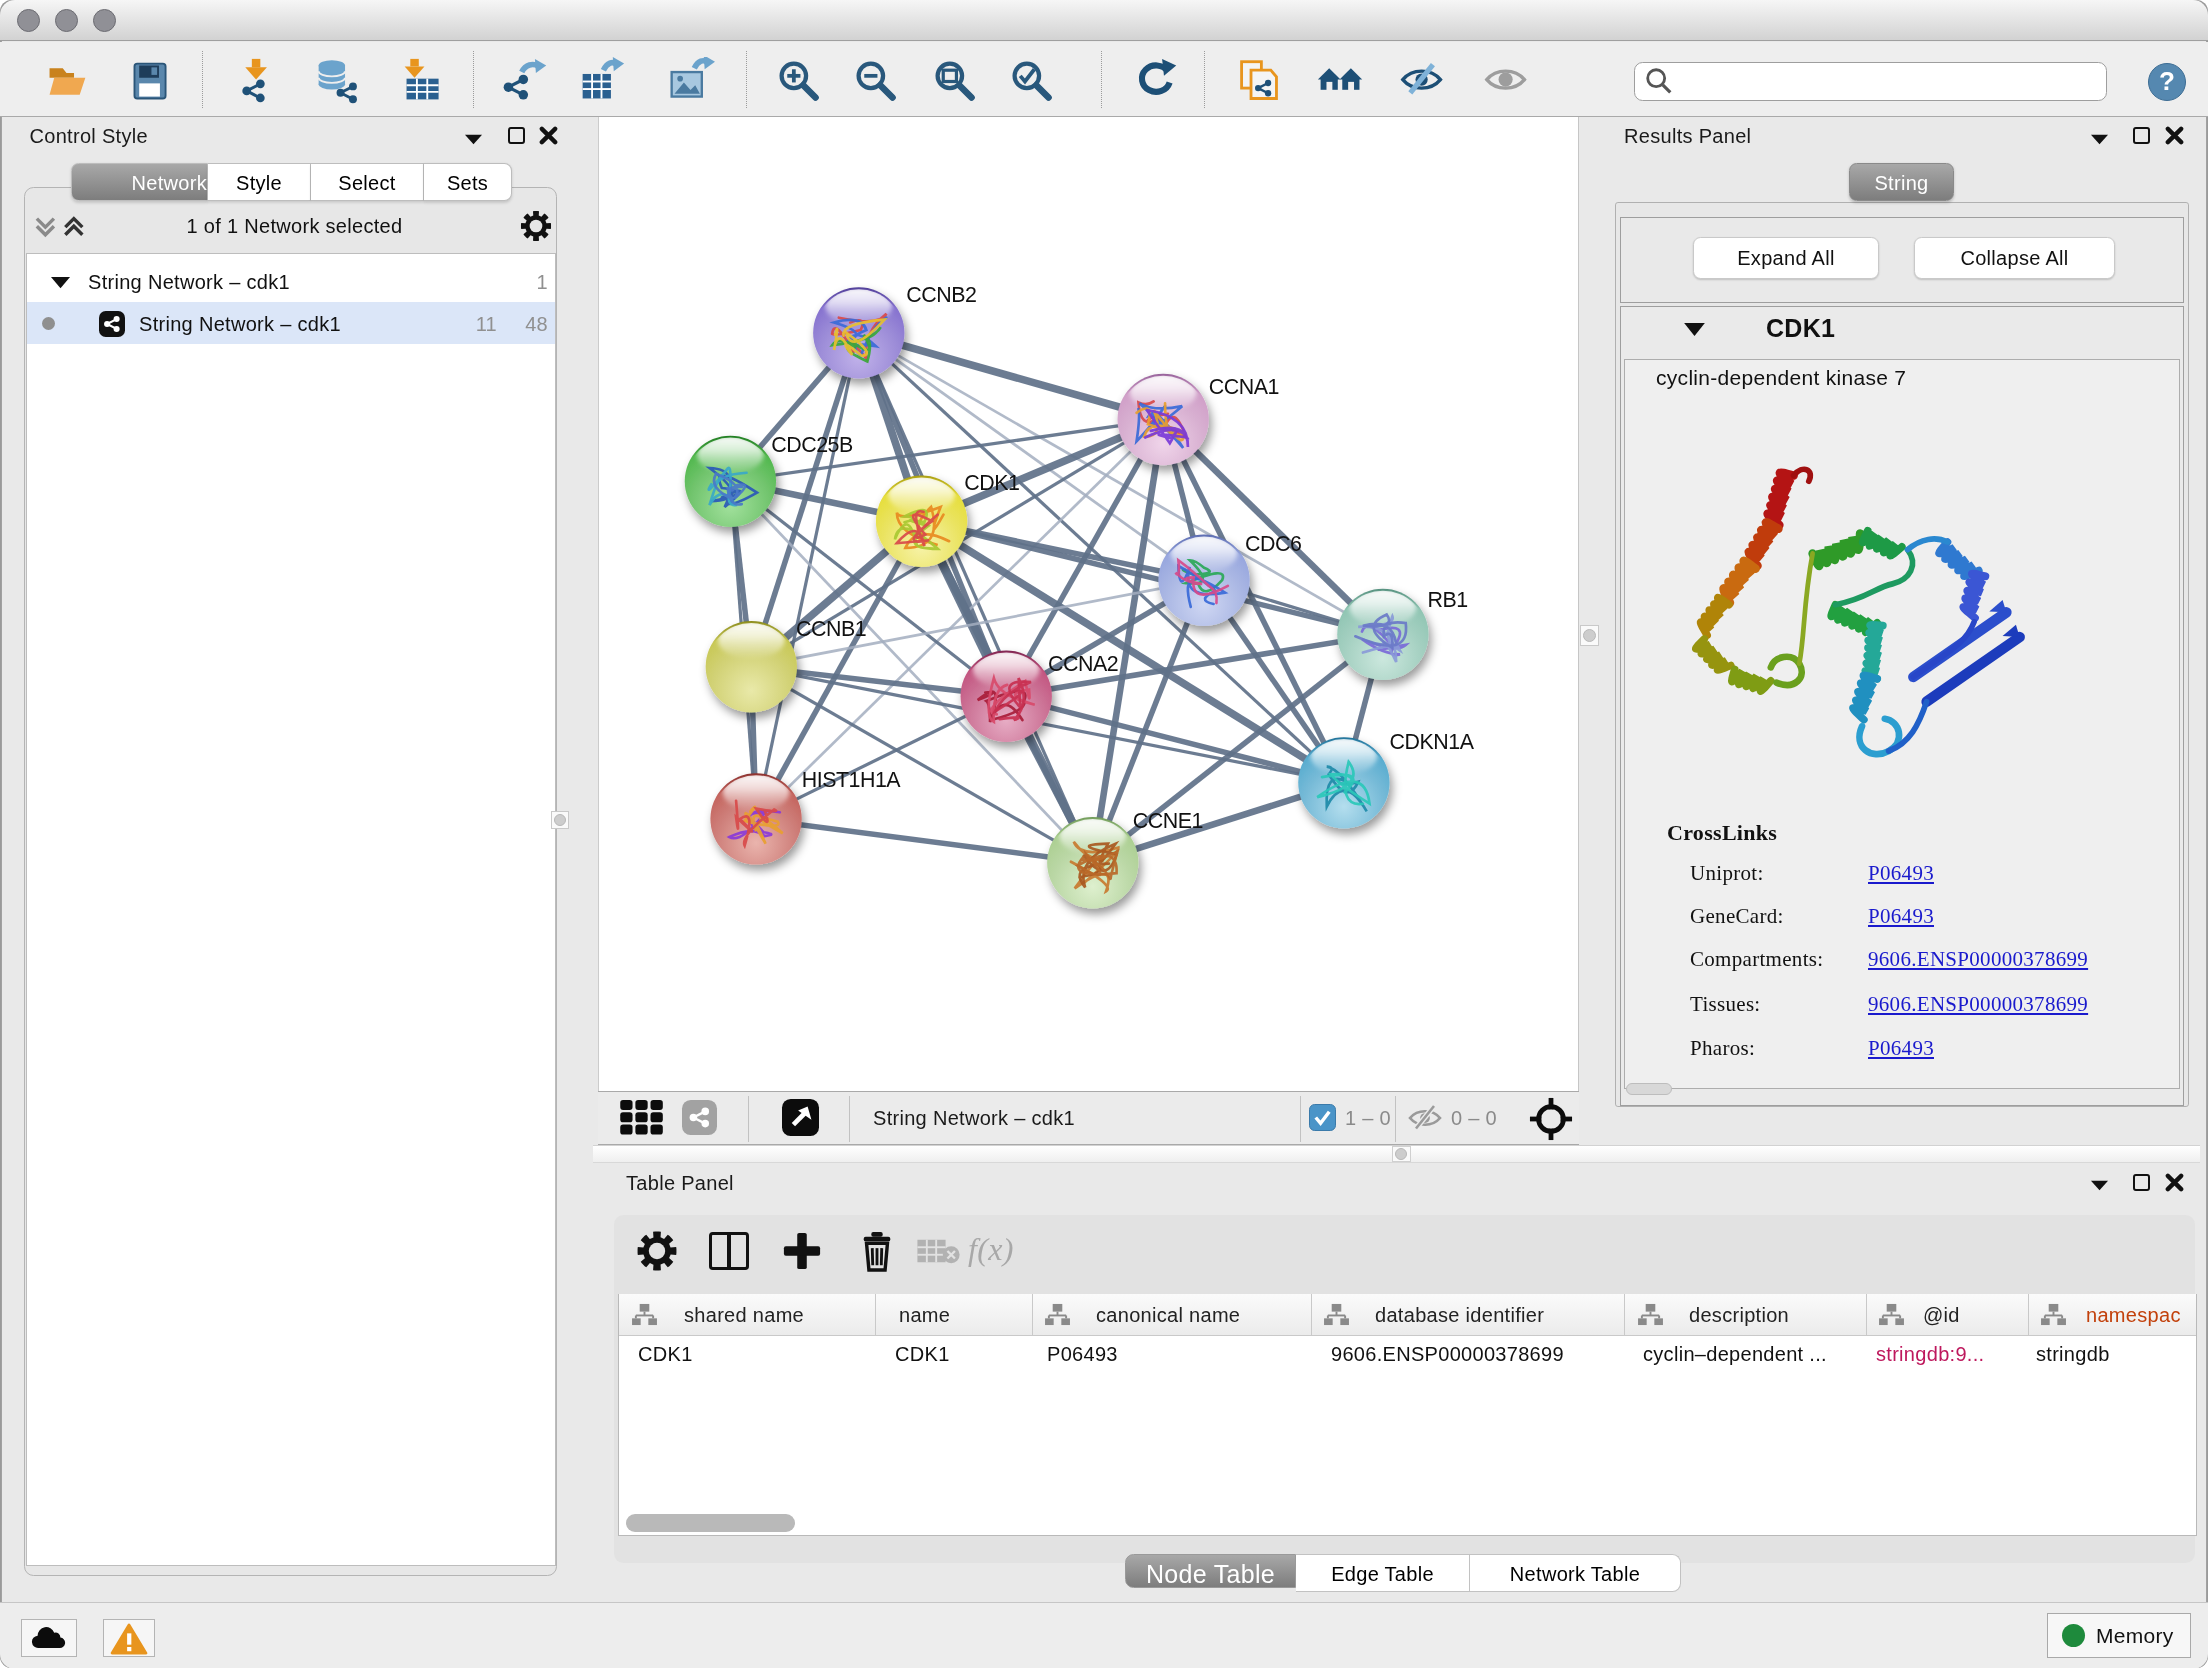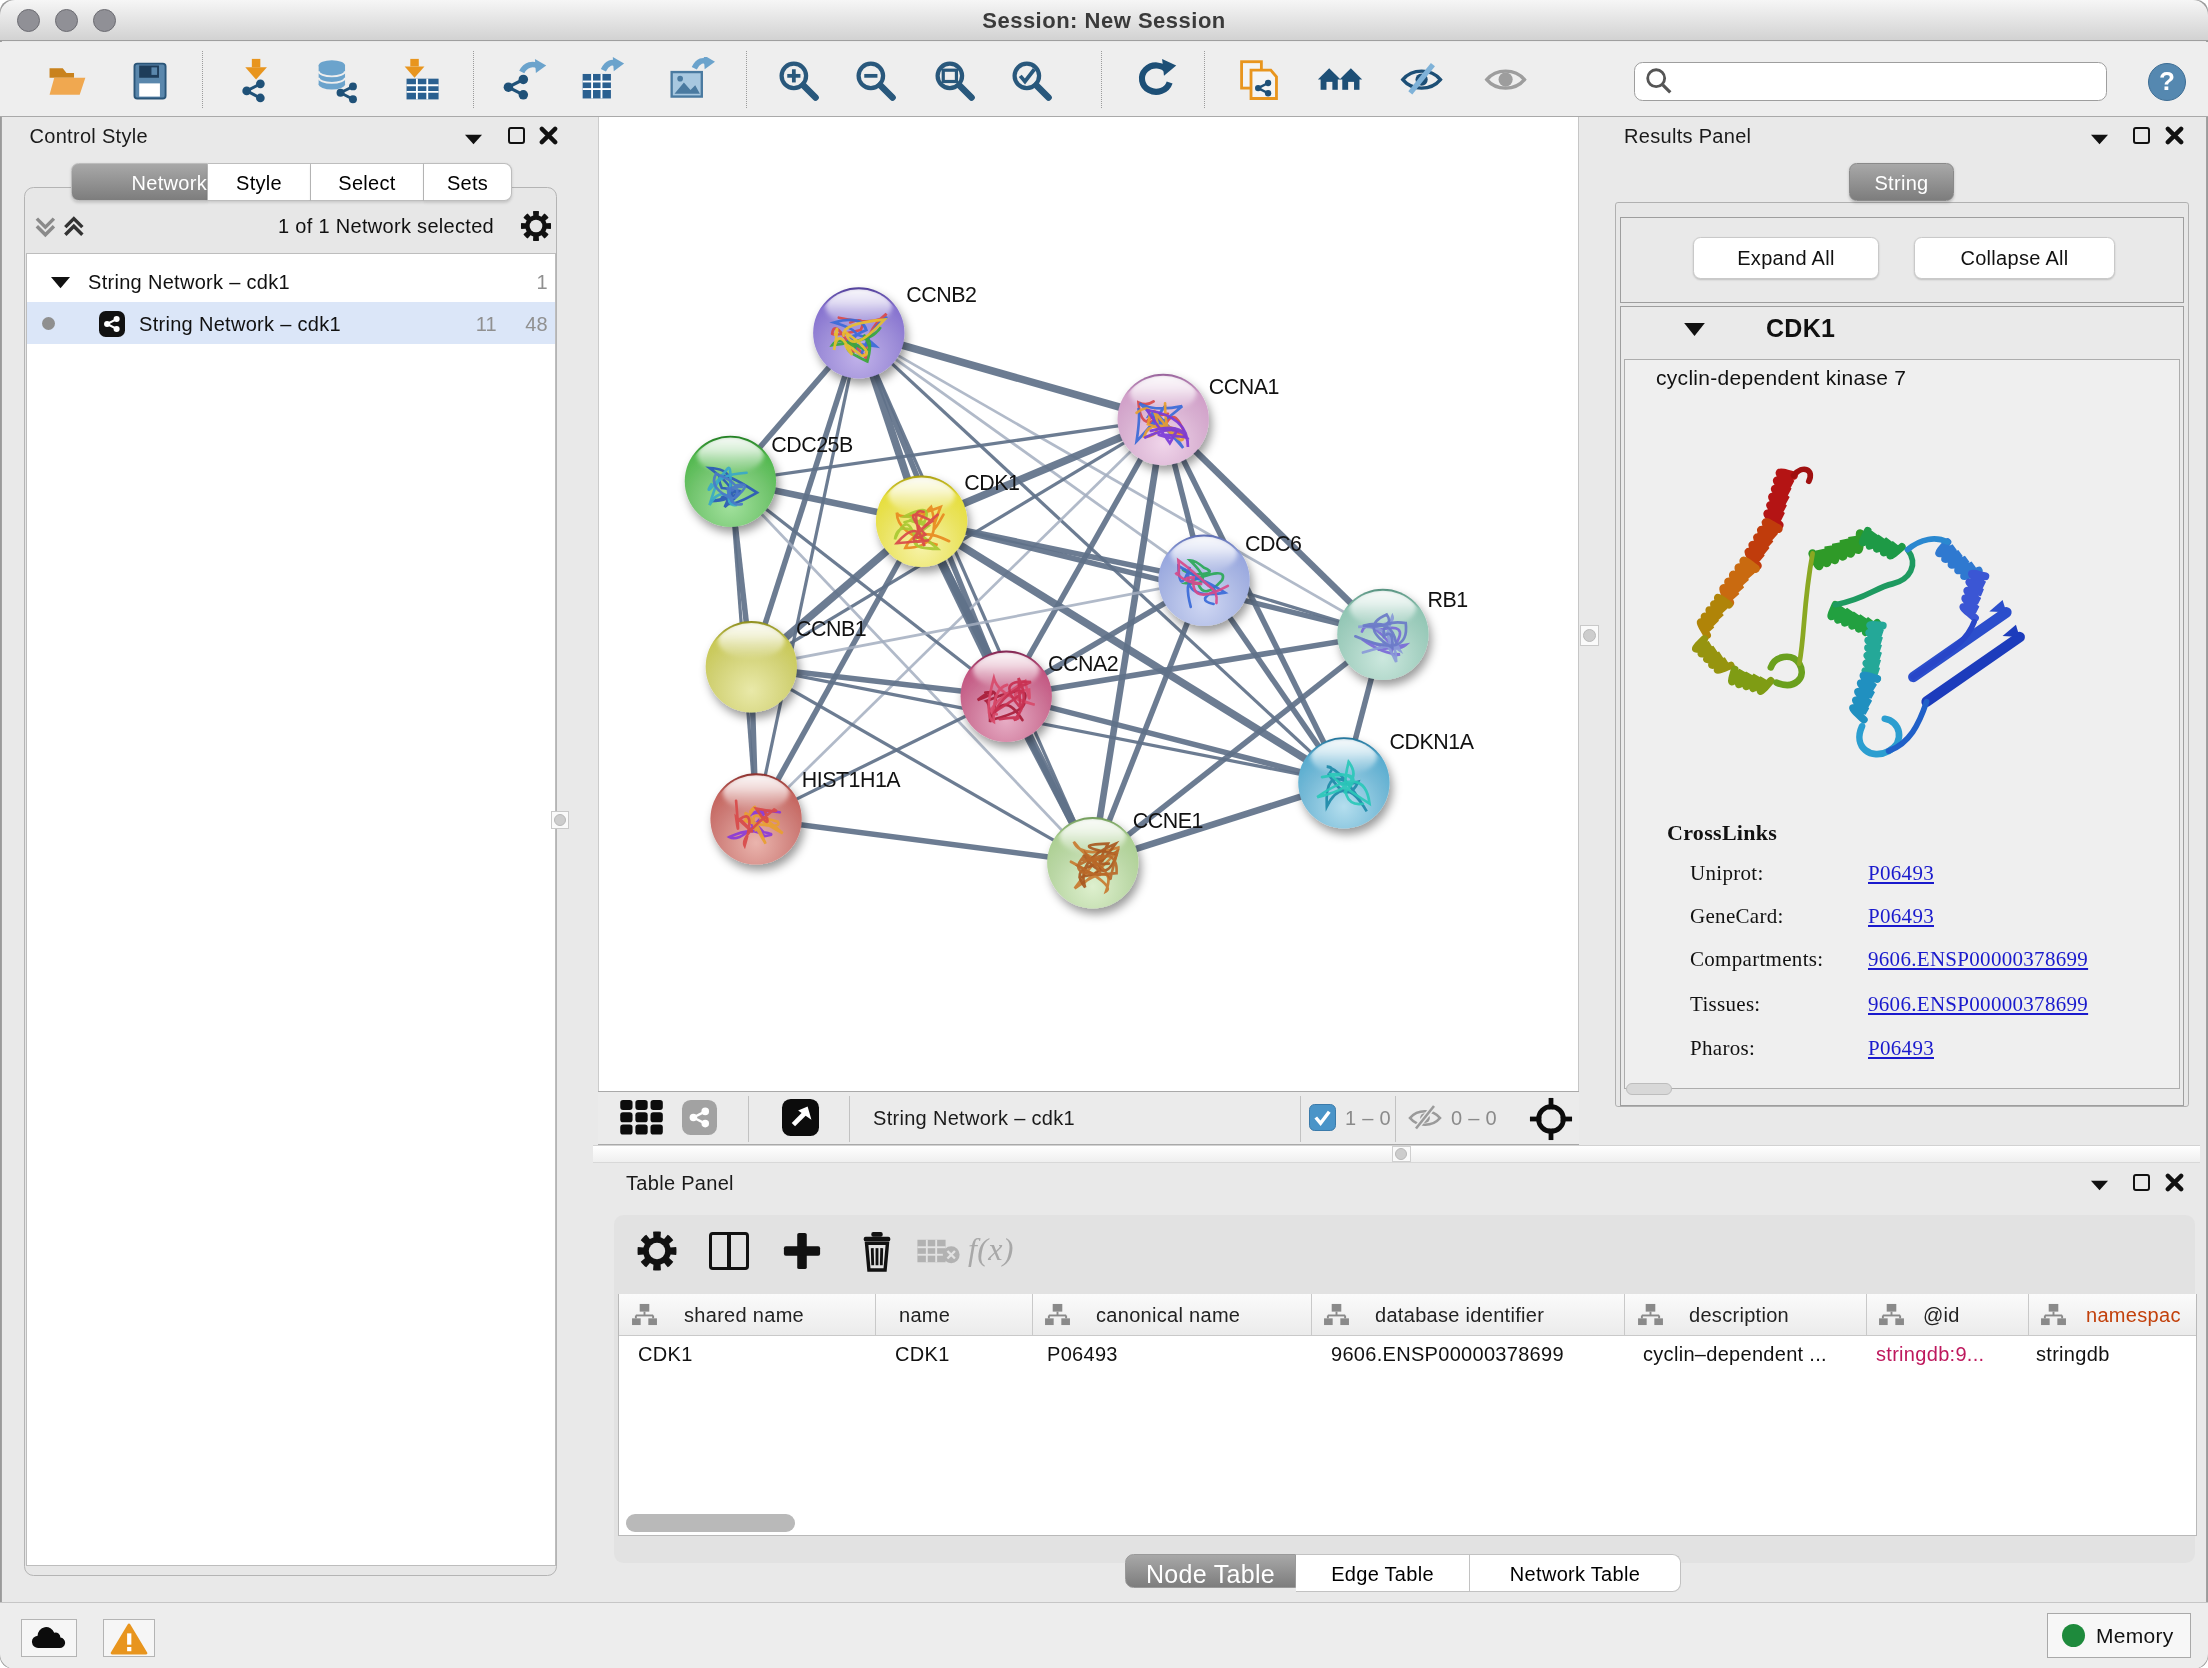--- a/index.html
+++ b/index.html
@@ -9,21 +9,20 @@
 .panel-title{font-size:20px;color:#1a1a1a}
 .gtab{background:linear-gradient(#a8a8a8,#7d7d7d);color:#fff}
 .wtab{background:#fff;color:#000}
 </style></head><body>
 <div id="win">
 
 <div class="abs" style="left:0;top:0;width:2208px;height:41px;background:linear-gradient(#f6f6f6,#d2d2d2);border-bottom:1px solid #9f9f9f;border-radius:15px 15px 0 0"></div>
 <div class="abs" style="left:17px;top:8.6px;width:23px;height:23px;border-radius:50%;background:#909096;border:1.4px solid #6c6c72"></div>
 <div class="abs" style="left:55px;top:8.6px;width:23px;height:23px;border-radius:50%;background:#909096;border:1.4px solid #6c6c72"></div>
 <div class="abs" style="left:93px;top:8.6px;width:23px;height:23px;border-radius:50%;background:#909096;border:1.4px solid #6c6c72"></div>
-<div class="abs" style="left:0;top:7.6px;width:2208px;text-align:center;font-size:22px;font-weight:600;color:#3a3a3a;letter-spacing:0.5px">Session: New Session</div>
 <div class="abs" style="left:0;top:42px;width:2208px;height:75px;background:#eeeeee;border-bottom:1px solid #a9a9a9"></div>
 <div class="vline" style="left:202px;top:51px;height:57px"></div>
 <div class="vline" style="left:473px;top:51px;height:57px"></div>
 <div class="vline" style="left:746px;top:51px;height:57px"></div>
 <div class="vline" style="left:1101px;top:51px;height:57px"></div>
 <div class="vline" style="left:1204px;top:51px;height:57px"></div>
 <svg class="abs" style="left:42px;top:57px" width="49" height="49" viewBox="0 0 52 52" xmlns="http://www.w3.org/2000/svg">
       <polygon points="8,12 22,12 26,17 34,17 34,22 8,22" fill="#c9821d"></polygon>
       <polygon points="8,40 13,22 46,22 40,40" fill="#f0a850"></polygon>
     </svg>
@@ -155,21 +154,21 @@
     </svg>
 <div class="gtab" style="height:38px;line-height:38px;text-align:right;font-size:20px;position:absolute;top:163px;border:1px solid #bdbdbd;z-index:5;box-shadow:0 1.9px 2.9px rgba(0,0,0,0.15);left:71px;width:137px;border-radius:7.6px 0 0 7.6px">Network</div>
 <div class="wtab" style="height:38px;line-height:38px;text-align:center;font-size:20px;position:absolute;top:163px;border:1px solid #bdbdbd;z-index:5;box-shadow:0 1.9px 2.9px rgba(0,0,0,0.15);left:208px;width:103px;border-left:none">Style</div>
 <div class="wtab" style="height:38px;line-height:38px;text-align:center;font-size:20px;position:absolute;top:163px;border:1px solid #bdbdbd;z-index:5;box-shadow:0 1.9px 2.9px rgba(0,0,0,0.15);left:311px;width:113px;border-left:none">Select</div>
 <div class="wtab" style="height:38px;line-height:38px;text-align:center;font-size:20px;position:absolute;top:163px;border:1px solid #bdbdbd;z-index:5;box-shadow:0 1.9px 2.9px rgba(0,0,0,0.15);left:424px;width:88px;border-left:none;border-radius:0 7.6px 7.6px 0">Sets</div>
 <div class="abs" style="left:24px;top:187px;width:533px;height:1389px;background:#e7e7e7;border:1.9px solid #b4b4b4;border-radius:9.5px"></div>
 <svg class="abs" style="left:34px;top:211px" width="55" height="28.5" viewBox="0 0 58 30">
       <path d="M3,8 l9,9 9,-9 M3,16 l9,9 9,-9" fill="none" stroke="#8a8a8a" stroke-width="3.6"></path>
       <path d="M33,17 l9,-9 9,9 M33,25 l9,-9 9,9" fill="none" stroke="#333" stroke-width="3.6"></path>
     </svg>
-<div class="abs" style="left:95px;top:215px;width:399px;text-align:right;font-size:20px;color:#111">1 of 1 Network selected</div>
+<div class="abs" style="left:95px;top:215px;width:399px;text-align:center;font-size:20px;color:#111">1 of 1 Network selected</div>
 <svg class="abs" style="left:519px;top:209px" width="34" height="34" viewBox="0 0 36 36">
       <polygon points="33.7,14.8 33.9,16.4 33.9,19.6 33.7,21.2 29.2,20.9 27.9,23.8 31.3,26.8 30.4,28.1 28.1,30.4 26.8,31.3 23.9,27.9 20.9,29.1 21.2,33.7 19.6,33.9 16.4,33.9 14.8,33.7 15.1,29.2 12.2,27.9 9.2,31.3 7.9,30.4 5.6,28.1 4.7,26.8 8.1,23.9 6.9,20.9 2.3,21.2 2.1,19.6 2.1,16.4 2.3,14.8 6.8,15.1 8.1,12.2 4.7,9.2 5.6,7.9 7.9,5.6 9.2,4.7 12.1,8.1 15.1,6.9 14.8,2.3 16.4,2.1 19.6,2.1 21.2,2.3 20.9,6.8 23.8,8.1 26.8,4.7 28.1,5.6 30.4,7.9 31.3,9.2 27.9,12.1 29.1,15.1" fill="#111"></polygon>
       <circle cx="18" cy="18" r="6.72" fill="#e7e7e7"></circle>
     </svg>
 <div class="abs" style="left:26px;top:253px;width:530px;height:1313px;background:#fff;border:1px solid #bdbdbd"></div>
 <svg class="abs" style="left:50px;top:275px" width="21" height="14.3" viewBox="0 0 22 15">
       <polygon points="1,2 21,2 11,14" fill="#111"></polygon>
     </svg>
 <div class="abs" style="left:88px;top:271px;font-size:20px;color:#111">String Network – cdk1</div>
 <div class="abs" style="left:514px;top:271px;width:34px;text-align:right;font-size:20px;color:#909090">1</div>

